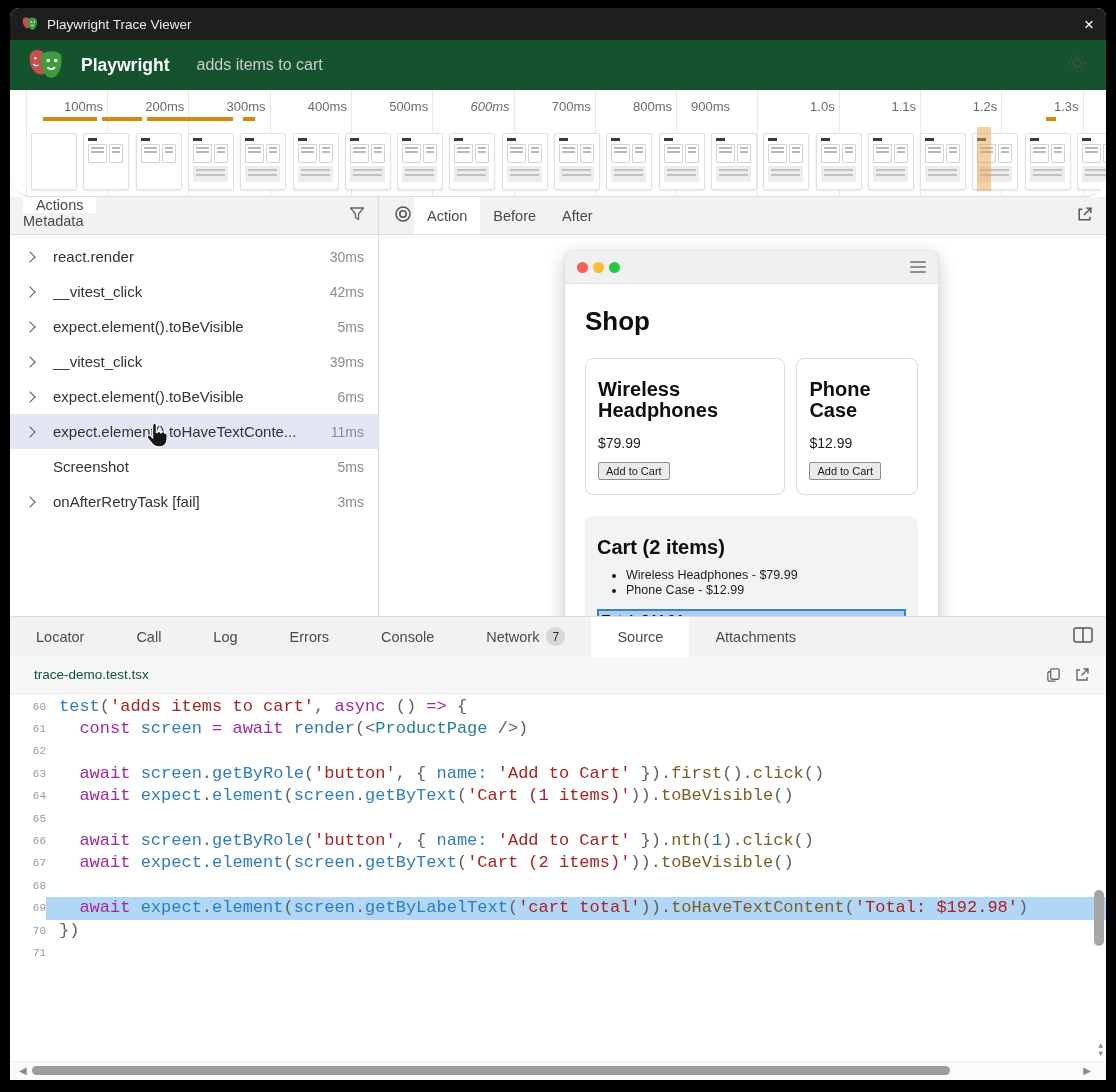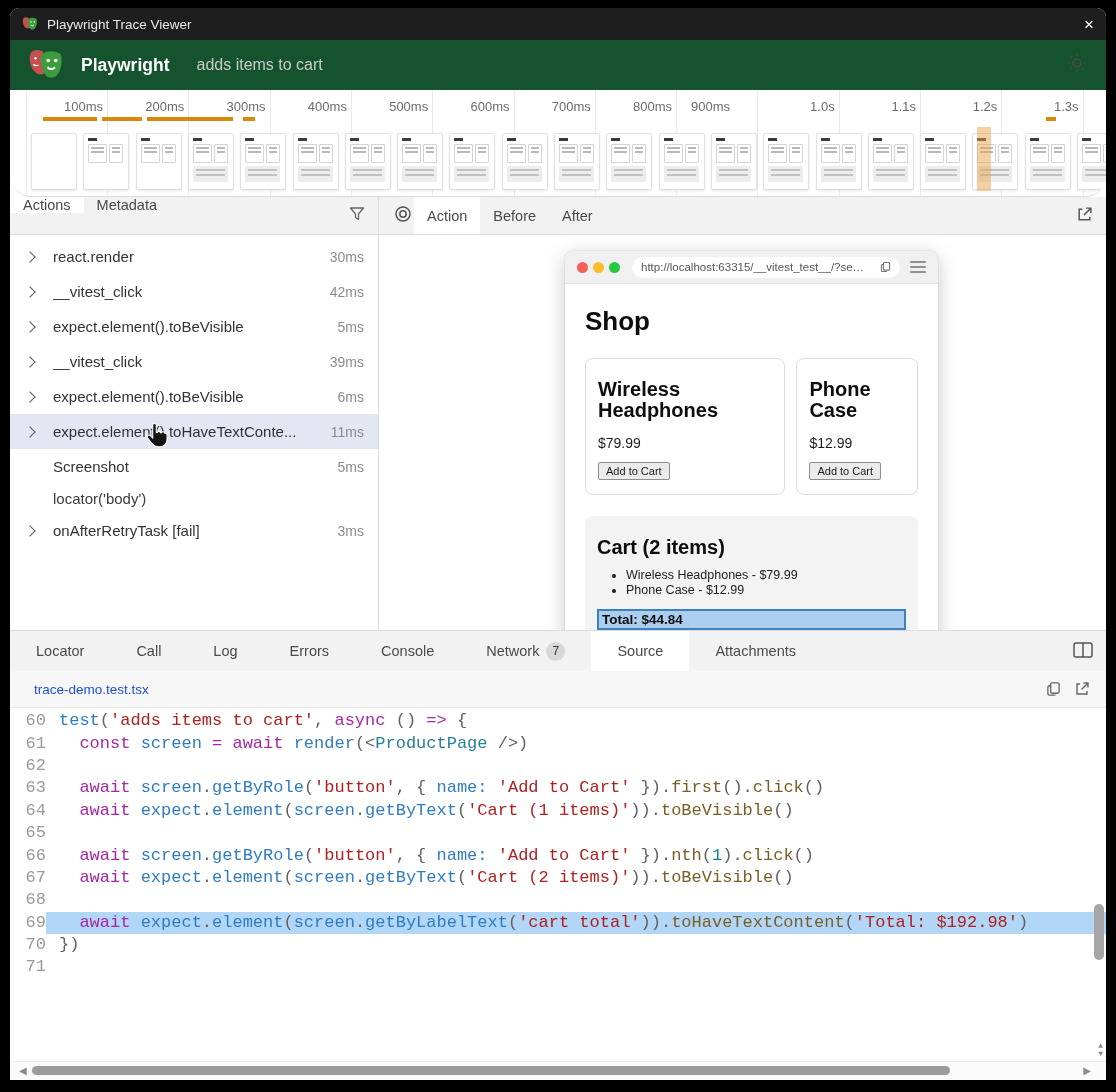--- a/index.html
+++ b/index.html
@@ -75,26 +75,26 @@
               font-weight:bold;font-size:13.5px;color:#0d0d0d;padding:0 3px;height:17px;line-height:17px;}
   
   .bottom-tabs{flex:0 0 40px;background:#f2f2f2;border-top:1px solid #dcdcdc;display:flex;align-items:stretch;
                font-size:14.5px;color:#4a4a4a;}
   .btab{display:flex;align-items:center;padding:0 26px;gap:7px;cursor:default;}
   .btab.selected{background:#fff;}
   .badge{width:19px;height:19px;border-radius:50%;background:var(--badge-bg,#d8d8d8);display:flex;
          align-items:center;justify-content:center;font-size:12px;color:#333;}
   
   .source-header{flex:0 0 36px;background:#f7f7f7;border-bottom:1px solid #e8e8e8;display:flex;
-                 align-items:center;padding:0 16px 0 24px;font-size:13.5px;color:#1d4ed8;}
+                 align-items:center;padding:0 16px 0 24px;font-size:13.5px;color:#14532d;}
   .sh-icons{margin-left:auto;display:flex;gap:13px;align-items:center;}
   .code{flex:1 1 auto;position:relative;background:#fff;overflow:hidden;padding-top:2px;
         font-family:"Liberation Mono","DejaVu Sans Mono",monospace;font-size:17px;}
   .cline{display:flex;height:22.4px;line-height:22.4px;white-space:pre;}
-  .gut{flex:0 0 36px;text-align:right;color:#9a9a9a;font-size:17px;
+  .gut{flex:0 0 36px;text-align:right;color:#9a9a9a;font-size:11px;
        font-family:"Liberation Mono","DejaVu Sans Mono",monospace;}
   .ccontent{flex:1;padding-left:13px;}
   .cline.hl .ccontent{background:var(--code-hl,#b2d6f5);}
   .vthumb{position:absolute;right:2px;top:196px;width:10px;height:56px;background:#a6a6a6;border-radius:5px;}
   .varrows{position:absolute;right:3px;bottom:3px;color:#8a8a8a;font-size:8px;line-height:8px;text-align:center;}
   
   .hscroll{flex:0 0 18px;background:#fbfbfb;border-top:1px solid #ececec;position:relative;}
   .hthumb{position:absolute;left:22px;top:4px;width:918px;height:9px;background:#9c9c9c;border-radius:5px;}
   .harrow{position:absolute;top:3px;color:#8a8a8a;font-size:10px;line-height:11px;}
   .harrow.l{left:9px;} .harrow.r{right:15px;}
@@ -152,21 +152,21 @@
       <div class="gridline" style="left: 747.4px;"></div>
       <div class="gridline" style="left: 828.7px;"></div>
       <div class="gridline" style="left: 910px;"></div>
       <div class="gridline" style="left: 991.3px;"></div>
       <div class="gridline" style="left: 1072.6px;"></div>
       <div class="tick-label" style="left: 21px;">100ms</div>
       <div class="tick-label" style="left: 102.3px;">200ms</div>
       <div class="tick-label" style="left: 183.6px;">300ms</div>
       <div class="tick-label" style="left: 264.9px;">400ms</div>
       <div class="tick-label" style="left: 346.2px;">500ms</div>
-      <div class="tick-label" style="left: 427.5px;">600ms</div>
+      <div class="tick-label" style="left: 427.5px; font-style: italic;">600ms</div>
       <div class="tick-label" style="left: 508.8px;">700ms</div>
       <div class="tick-label" style="left: 590.1px;">800ms</div>
       <div class="tick-label" style="left: 648px;">900ms</div>
       <div class="tick-label" style="left: 752.7px;">1.0s</div>
       <div class="tick-label" style="left: 834px;">1.1s</div>
       <div class="tick-label" style="left: 915.3px;">1.2s</div>
       <div class="tick-label" style="left: 996.6px;">1.3s</div>
       <div class="action-bar" style="left: 33px; width: 54px;"></div>
       <div class="action-bar" style="left: 92px; width: 40px;"></div>
       <div class="action-bar" style="left: 137px; width: 86px;"></div>
@@ -461,21 +461,21 @@
           <i></i>
           <i></i>
         </span>
       </div>
       <div class="sel-band" style="left: 967px; width: 14px;"></div>
     </div>
 
   <div class="main">
     <div class="actions-panel">
       <div class="panel-tabs">
-        <span id="actions-tabs" style="display:flex;align-items:flex-start;">
+        <span id="actions-tabs" style="display:flex;align-items:flex-end;flex-direction:column;">
             <span class="ptab selected">Actions</span>
             <span class="ptab">Metadata</span>
           </span>
         <span class="tab-icon-right">
           <svg width="16" height="16" viewBox="0 0 16 16">
               <path d="M1.5 2 H14.5 L9.5 8 V13.5 L6.5 11.5 V8 Z" fill="none" stroke="#666" stroke-width="1.3" stroke-linejoin="round"></path>
             </svg>
         </span>
       </div>
       <div class="action-list" id="action-list">
@@ -518,21 +518,20 @@
             <span class="chev-wrap">
               <span class="chev"></span>
             </span>
             <span class="lbl">expect.element().toHaveTextConte...</span>
             <span class="dur">11ms</span>
           </div>
           <div class="action-row no-chev">
             <span class="lbl">Screenshot</span>
             <span class="dur">5ms</span>
           </div>
-          <div class="action-sub">locator('body')</div>
           <div class="action-row">
             <span class="chev-wrap">
               <span class="chev"></span>
             </span>
             <span class="lbl">onAfterRetryTask [fail]</span>
             <span class="dur">3ms</span>
           </div>
         </div>
     </div>
 
@@ -555,27 +554,20 @@
               <path d="M9.5 2 H14 V6.5 M14 2 L7.5 8.5" fill="none" stroke="#555" stroke-width="1.4"></path>
             </svg>
         </span>
       </div>
       <div class="snapshot-area">
         <div class="browser">
           <div class="browser-chrome">
             <span class="dot" id="dot-red" style="background: rgb(245, 95, 87);"></span>
             <span class="dot" id="dot-yellow" style="background: rgb(253, 188, 46);"></span>
             <span class="dot" id="dot-green" style="background: rgb(40, 200, 64);"></span>
-            <span class="urlbar">
-              <span class="url-text">http://localhost:63315/__vitest_test__/?se…</span>
-              <svg width="11" height="12" viewBox="0 0 16 16">
-                  <rect x="5" y="1.5" width="9" height="11" rx="1.5" fill="none" stroke="#777" stroke-width="1.6"></rect>
-                  <path d="M5 4.5 H3.5 A1.5 1.5 0 0 0 2 6 V13 A1.5 1.5 0 0 0 3.5 14.5 H10" fill="none" stroke="#777" stroke-width="1.6"></path>
-                </svg>
-            </span>
             <span class="hamburger">
                 <i></i>
                 <i></i>
                 <i></i>
               </span>
           </div>
           <div class="page">
             <div class="page-h1">Shop</div>
             <div class="products" id="products">
                 <div class="pcard" style="width: 203px;"><div class="pname">Wireless Headphones</div><div class="pprice">$79.99</div><button class="pbtn">Add to Cart</button></div>

